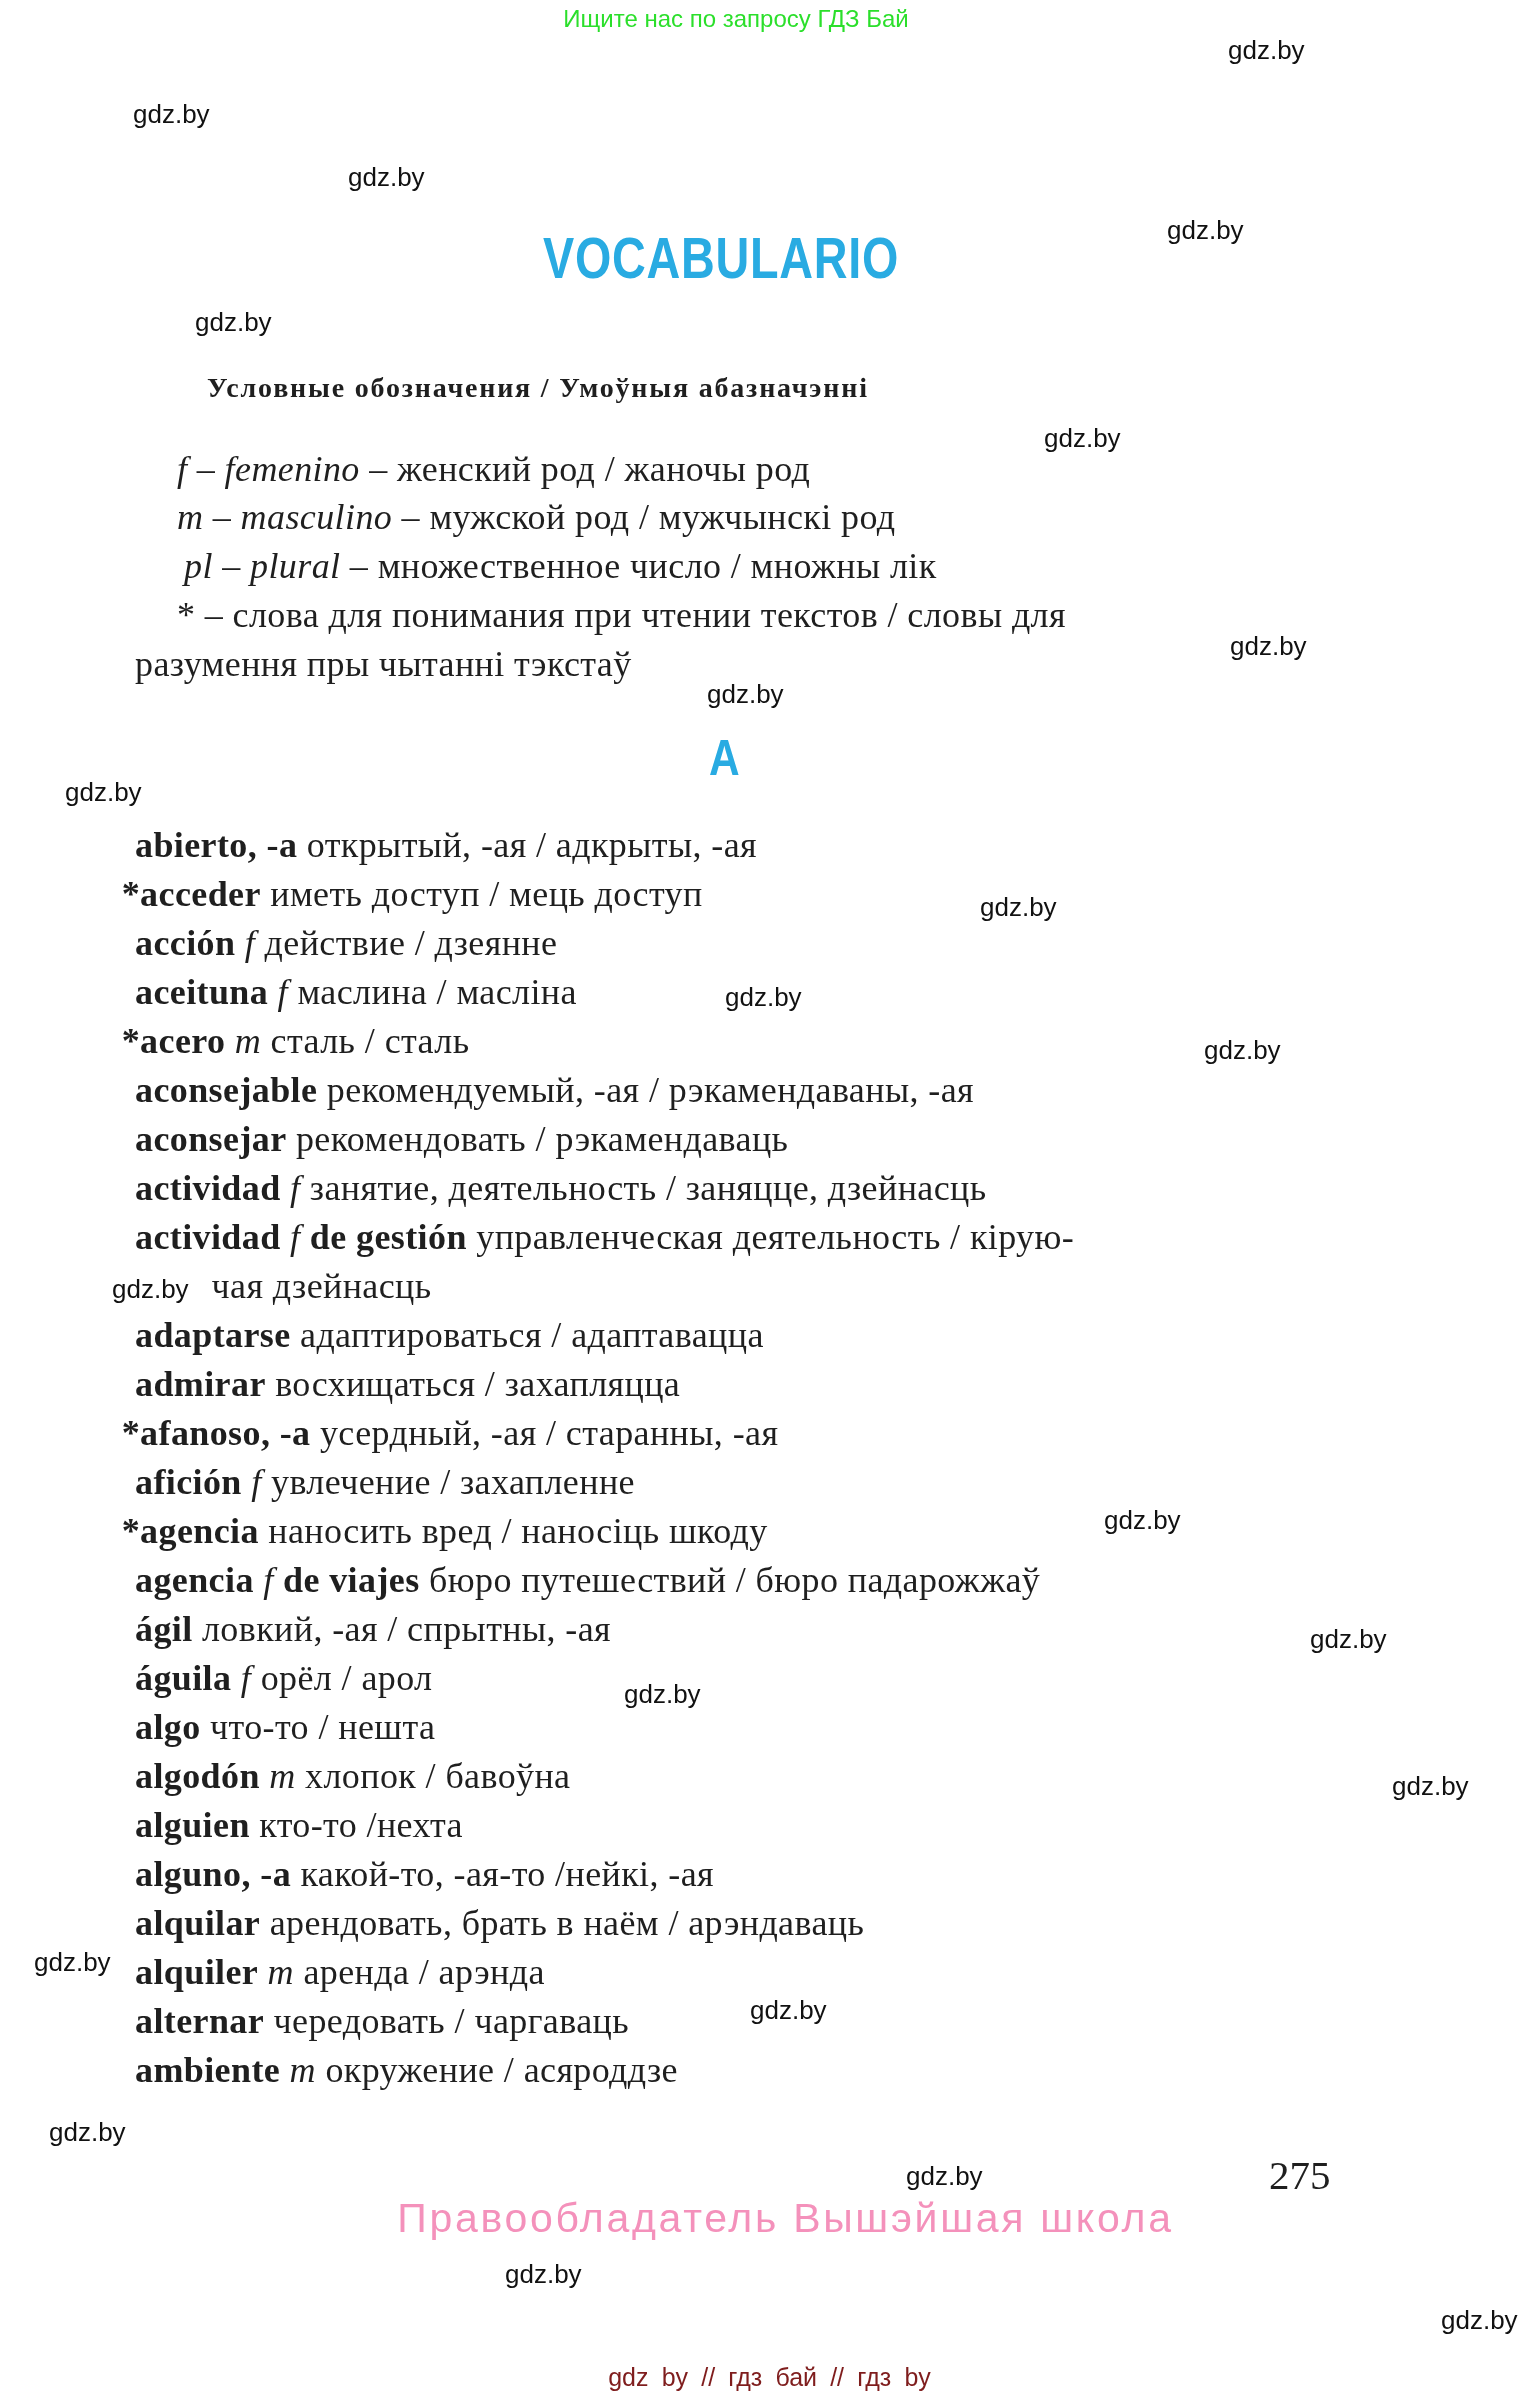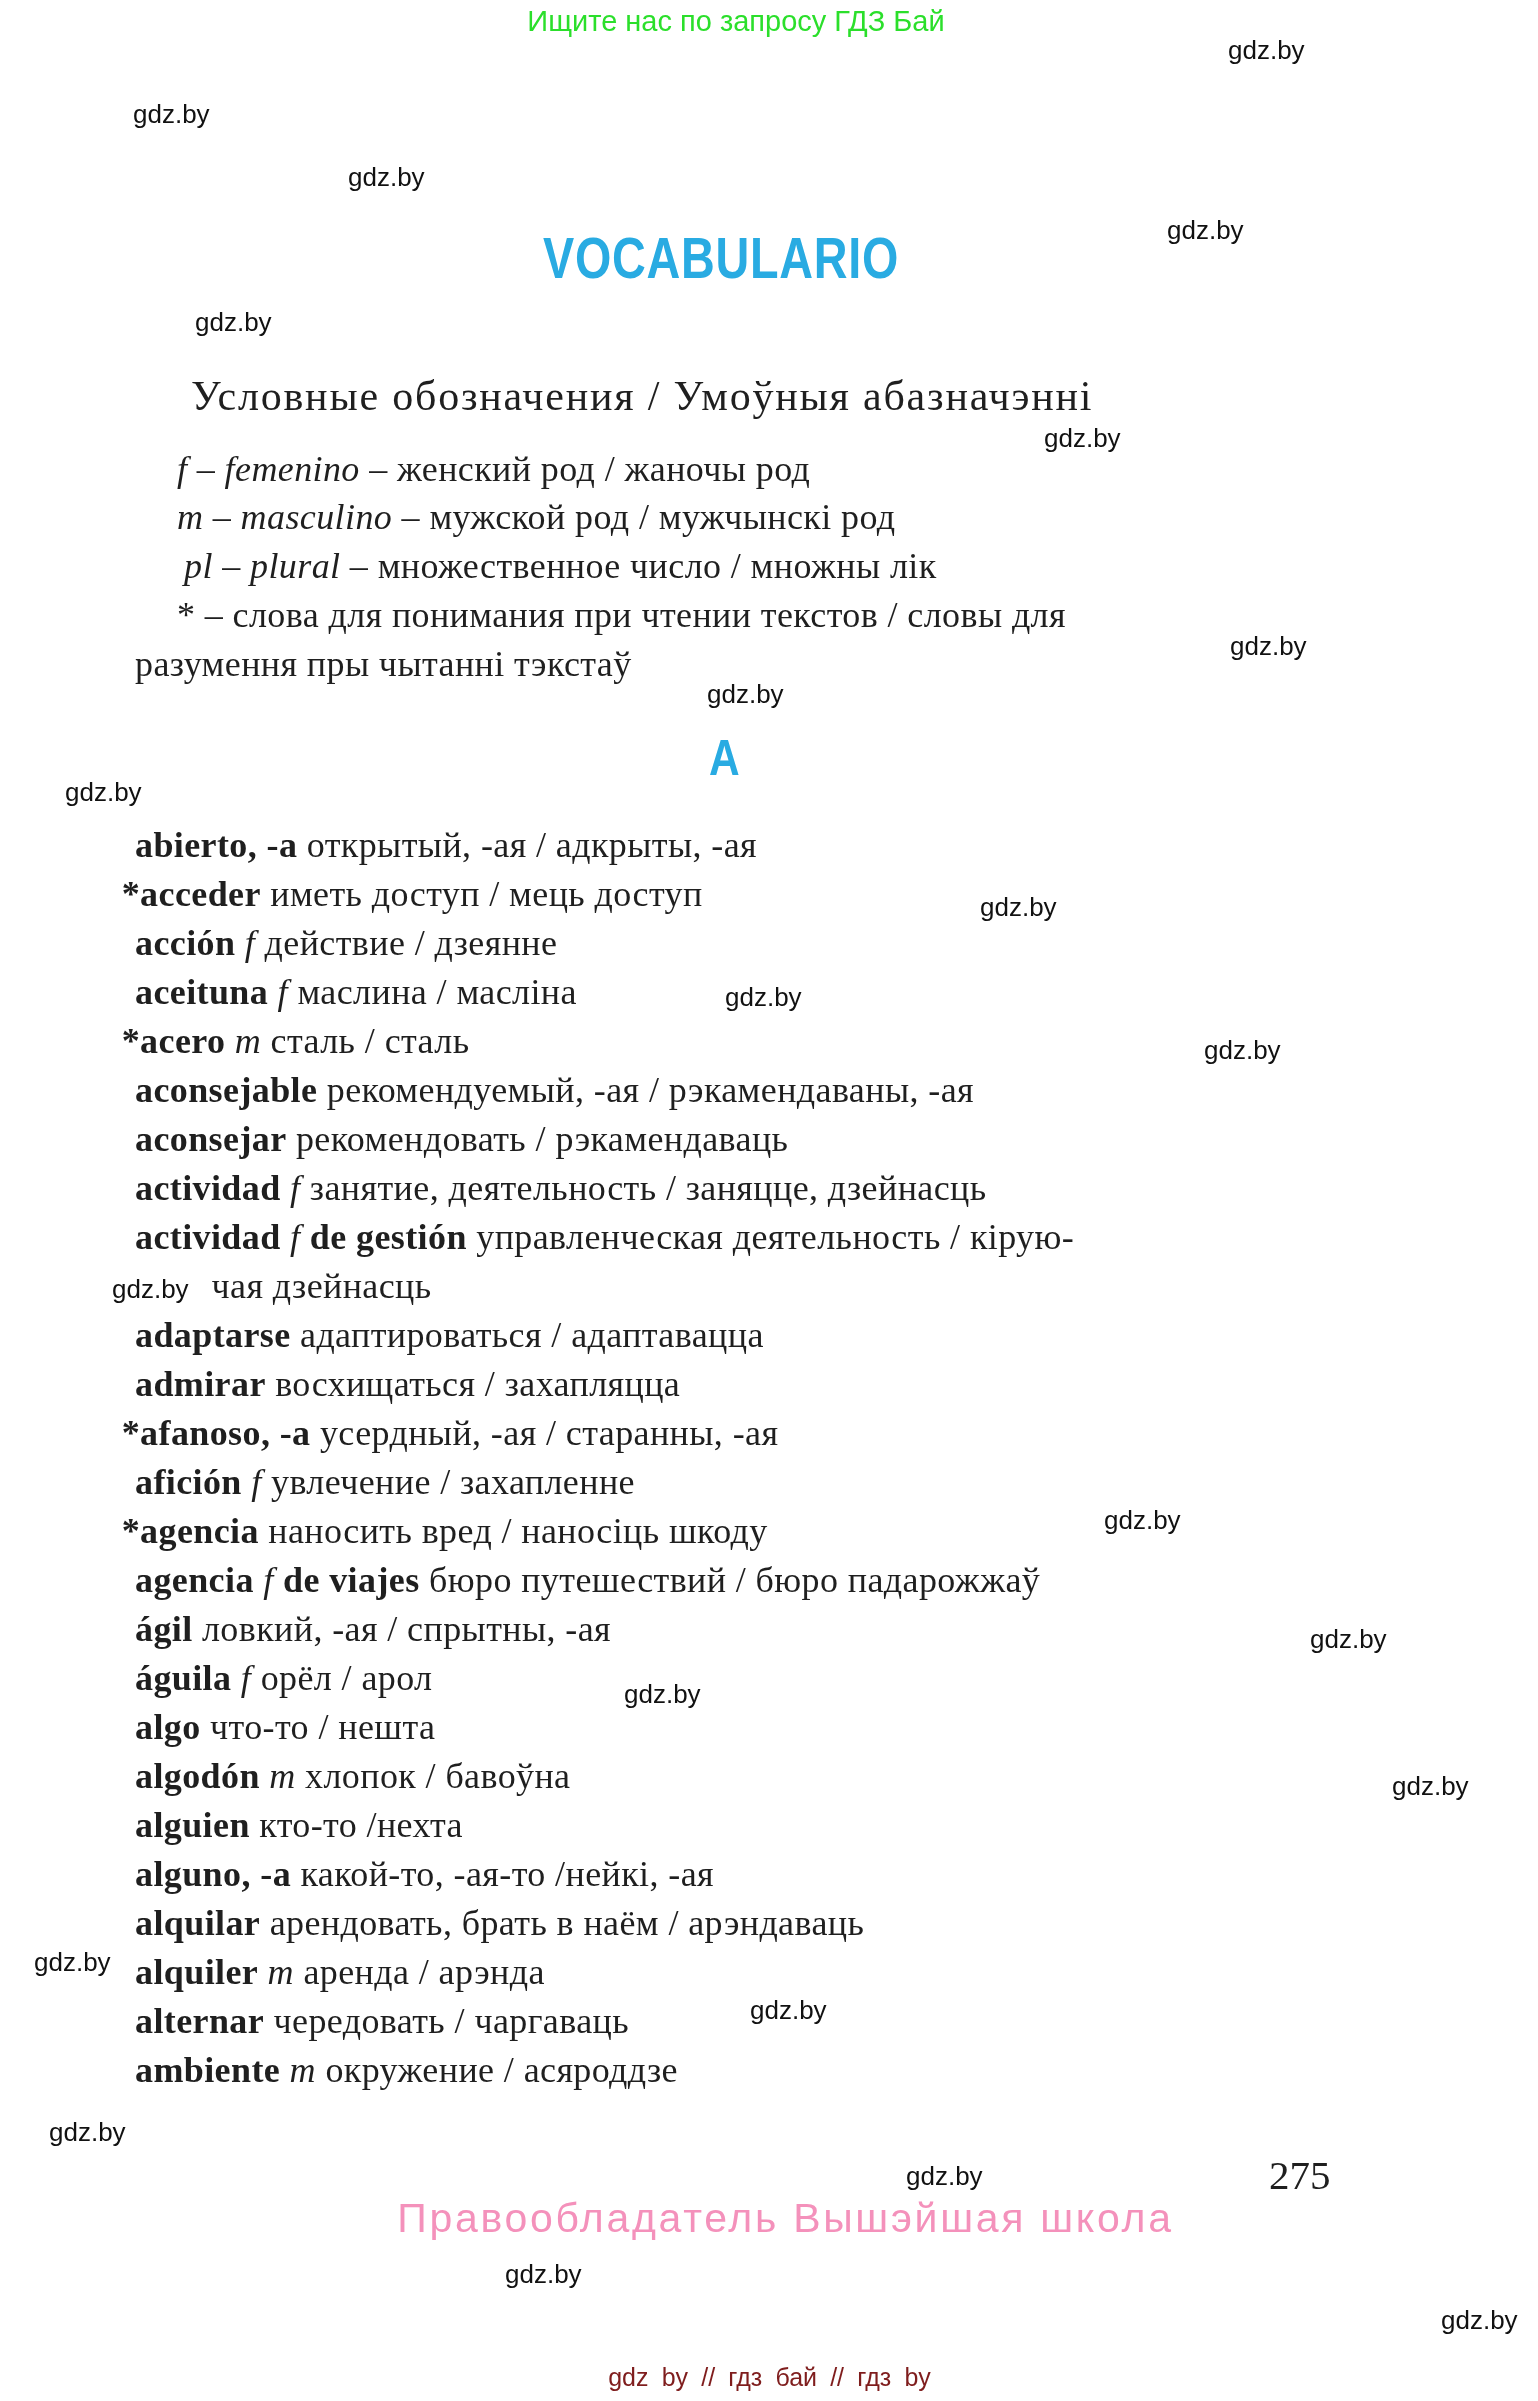--- a/index.html
+++ b/index.html
@@ -1,31 +1,31 @@
 <!DOCTYPE html>
 <html style="font-size:14px"><head>
 <meta charset="utf-8">
 <style>
   html,body{margin:0;padding:0;background:#ffffff;}
   .page{position:relative;width:1539px;height:2401px;background:#ffffff;
         font-family:"Liberation Serif",serif;color:#1f1f1f;overflow:hidden;}
 
   .banner{position:absolute;top:5.3px;left:0;width:1472px;text-align:center;
-          font-family:"Liberation Sans",sans-serif;font-size:29px;color:#2bdf2b;}
+          font-family:"Liberation Sans",sans-serif;font-size:24px;color:#2bdf2b;}
 
   .wm{position:absolute;font-family:"Liberation Sans",sans-serif;font-size:26px;
       color:#111111;white-space:nowrap;}
 
   .title{position:absolute;top:225px;left:543px;margin:0;
          font-family:"Liberation Sans",sans-serif;font-weight:700;font-size:57px;
          color:#29abe2;letter-spacing:0.9px;transform:scaleX(0.82);
          transform-origin:left top;white-space:nowrap;}
 
-  .legend-heading{position:absolute;top:372px;left:191px;margin:0;
-                  font-size:42px;font-weight:400;letter-spacing:1.8px;white-space:nowrap;}
+  .legend-heading{position:absolute;top:372px;left:207px;margin:0;
+                  font-size:28px;font-weight:700;letter-spacing:1.8px;white-space:nowrap;}
 
   .legend-line{position:absolute;font-size:36px;letter-spacing:0.4px;white-space:nowrap;}
   #legend-0{top:448px;left:177px;}
   #legend-1{top:496px;left:177px;}
   #legend-2{top:545px;left:184px;}
   #legend-3{top:594px;left:177px;}
   #legend-4{top:643px;left:135px;}
 
   .section-letter{position:absolute;top:729px;left:709px;
                   font-family:"Liberation Sans",sans-serif;font-weight:700;

